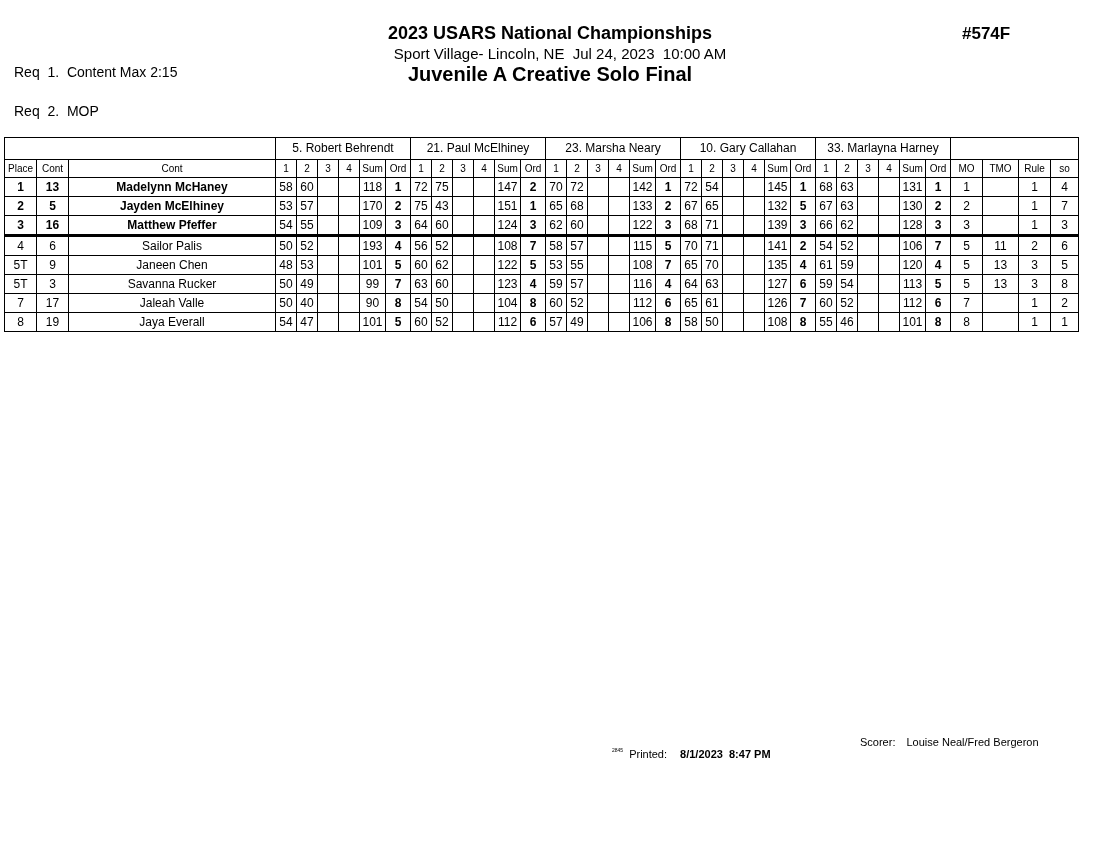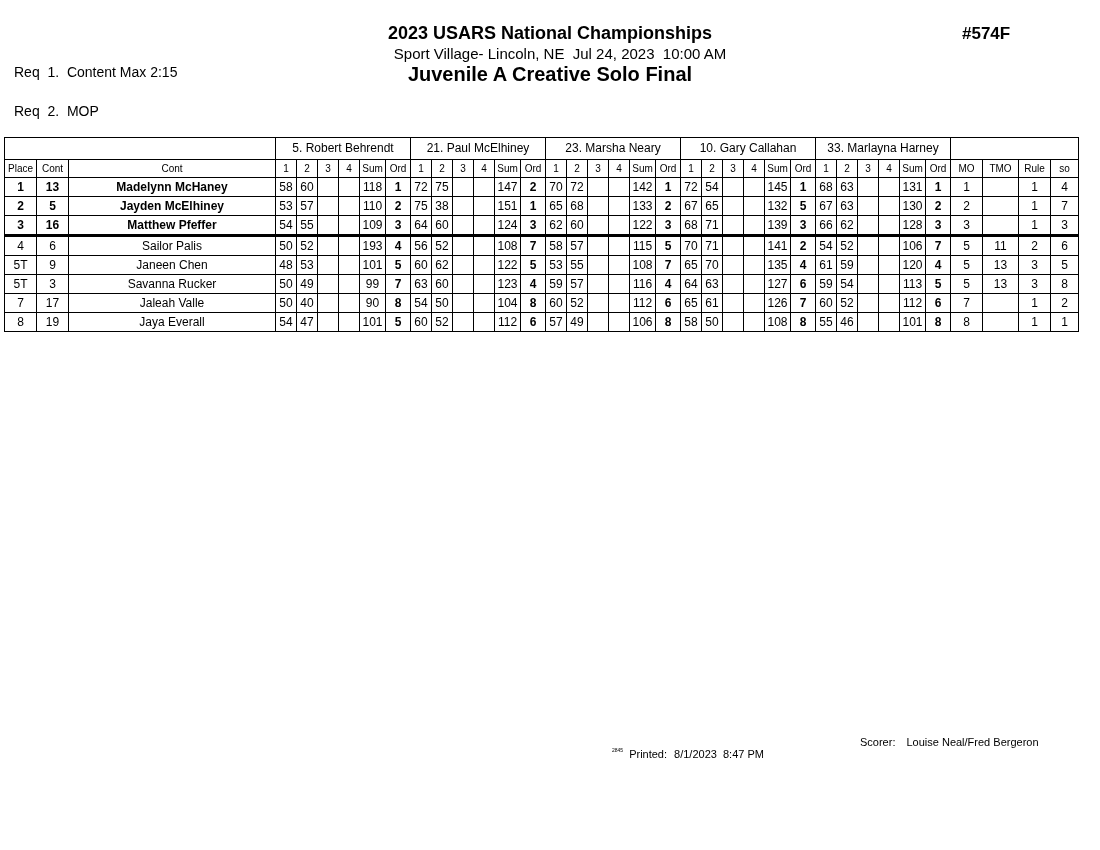--- a/index.html
+++ b/index.html
@@ -32,21 +32,21 @@
   td.hplace { text-align: left; padding-left: 2px; }
   td.ord { border-left: 3px solid #000; border-right: 3px solid #000; font-weight: bold; }
   td.ordh { border-left: 3px solid #000; border-right: 3px solid #000; font-weight: normal; }
   tr.thick td { border-bottom: 3px solid #000; }
   td.b { font-weight: bold; }
 
   
   .footer-printed { position: absolute; left: 612px; top: 747px; font-size: 11px; }
   .vmark { font-size: 5px; vertical-align: 6px; letter-spacing: 0; }
   .printed-label { margin-left: 6px; }
-  .printed-value { margin-left: 7px; white-space: pre; }
+  .printed-value { margin-left: 13px; white-space: pre; font-weight: bold; }
   .footer-scorer { position: absolute; left: 848px; top: 736px; font-size: 11px; margin-left: 12px; }
   .scorer-value { margin-left: 11px; }
 </style>
 </head>
 <body>
 
 <div class="page">
 
   <div class="req-block pre">
     <div>Req  1.  Content Max 2:15</div>
@@ -187,24 +187,24 @@
           <td>4</td>
         </tr>
         <tr class="drow">
           <td class="place b">2</td>
           <td class=" b">5</td>
           <td class="lal b">Jayden McElhiney</td>
           <td>53</td>
           <td>57</td>
           <td></td>
           <td></td>
-          <td>110</td>
+          <td>170</td>
           <td class="ord">2</td>
           <td>75</td>
-          <td>38</td>
+          <td>43</td>
           <td></td>
           <td></td>
           <td>151</td>
           <td class="ord">1</td>
           <td>65</td>
           <td>68</td>
           <td></td>
           <td></td>
           <td>133</td>
           <td class="ord">2</td>

